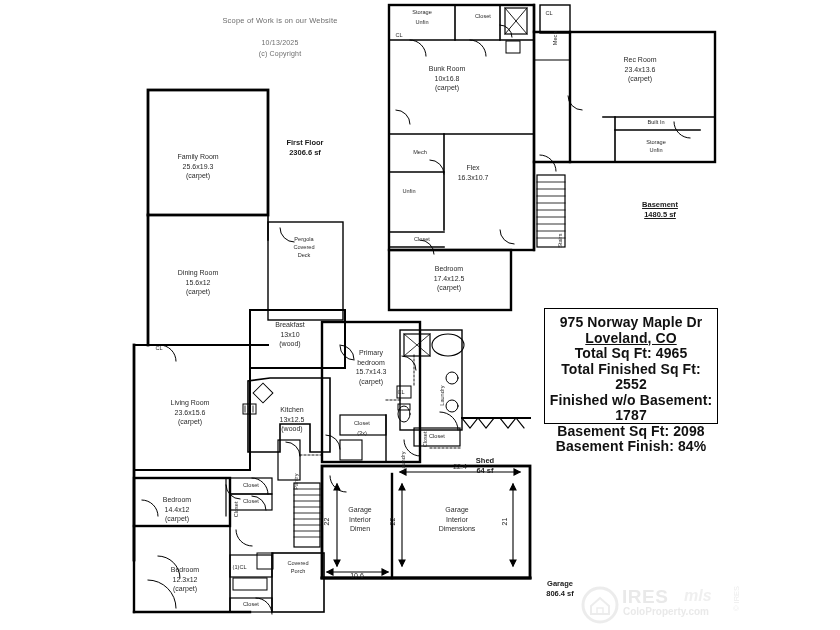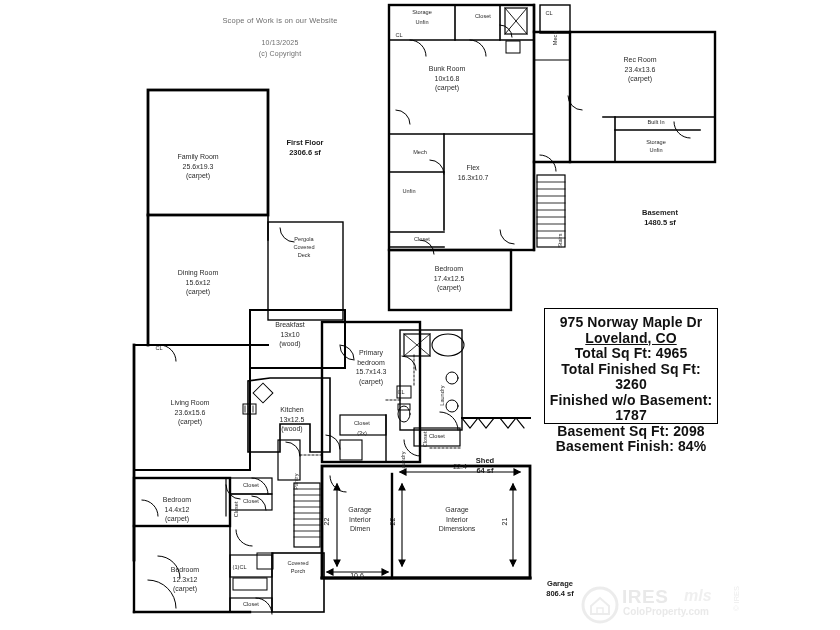--- a/index.html
+++ b/index.html
@@ -352,21 +352,21 @@
         <line x1="414" y1="355" x2="414" y2="385"></line>
         <line x1="430" y1="448" x2="462" y2="448"></line>
       </g>
     </g>
   </svg>
 
   <div class="areaTag" style="left:305px; top:110px;">
     <span>First Floor</span><br>
     <span>2306.6 sf</span>
   </div>
-  <div class="areaTag" style="left:660px; top:180px;">
+  <div class="areaTag" style="left:660px; top:172px;text-decoration:underline;">
     <span>Basement</span><br>
     <span>1480.5 sf</span>
   </div>
   <div class="areaTag" style="left:560px; top:551px;">
     <span>Garage</span><br>
     <span>806.4 sf</span>
   </div>
   <div class="areaTag" style="left:485px; top:428px;">
     <span>Shed</span><br>
     <span>64 sf</span>
@@ -482,21 +482,21 @@
   <div class="dimtxt" style="left:460px; top:463px;">22.4</div>
   <div class="dimtxt" style="left:357px; top:572px;">10.6</div>
   <div class="dimtxtv" style="left:323px; top:518px;">22</div>
   <div class="dimtxtv" style="left:389px; top:518px;">22</div>
   <div class="dimtxtv" style="left:501px; top:518px;">21</div>
 
   <div id="infobox">
     <div>975 Norway Maple Dr</div>
     <div class="ul">Loveland, CO</div>
     <div>Total Sq Ft: 4965</div>
-    <div>Total Finished Sq Ft: 3260</div>
+    <div>Total Finished Sq Ft: 2552</div>
     <div>Finished w/o Basement: 1787</div>
     <div>Basement Sq Ft: 2098</div>
     <div>Basement Finish: 84%</div>
   </div>
 
   <div id="watermark">
     <svg width="40" height="40" viewBox="0 0 40 40">
       <circle cx="20" cy="20" r="17" fill="none" stroke="#d6d6d6" stroke-width="3"></circle>
       <path d="M11,21 L20,13 L29,21 L29,29 L11,29 Z" fill="none" stroke="#d6d6d6" stroke-width="2"></path>
       <rect x="17" y="23" width="6" height="6" fill="none" stroke="#d6d6d6" stroke-width="1.4"></rect>

